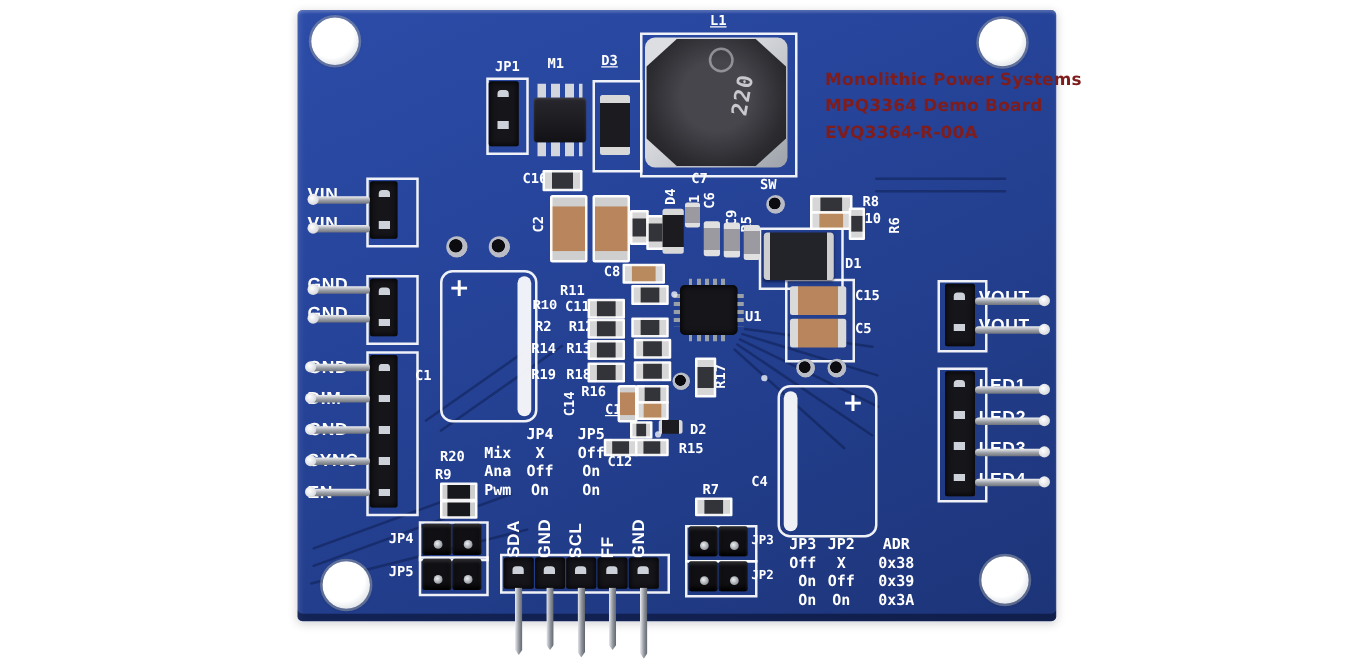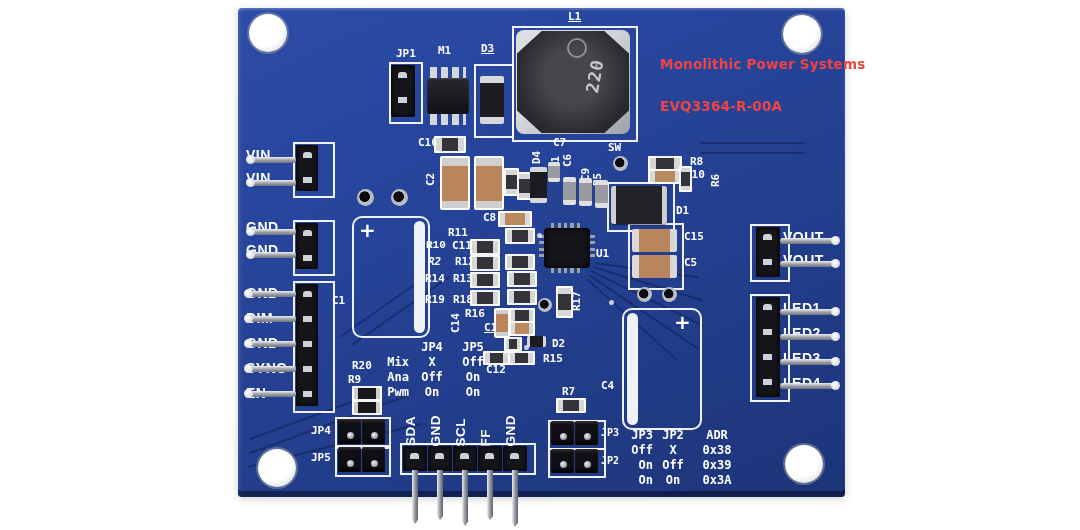--- a/index.html
+++ b/index.html
@@ -79,21 +79,21 @@
        background:radial-gradient(circle at 42% 38%,#ffffff 0 55%,#e6e9ed 72%,#c9ccd2 100%);
        box-shadow:0 0 0 2px rgba(150,156,168,.55), 0 1px 3px rgba(0,0,30,.35);}
   .l1-base{position:absolute;border-radius:8px;background:linear-gradient(135deg,#dcdee2 0 35%,#9ea2aa 100%);}
   .l1-body{position:absolute;clip-path:polygon(22% 0,78% 0,100% 22%,100% 78%,78% 100%,22% 100%,0 78%,0 22%);
        background:radial-gradient(circle at 50% 45%,#46464c 0 35%,#2b2b30 70%,#1d1d22 100%);}
   .l1-ring{position:absolute;border:2px solid rgba(195,195,200,.6);border-radius:50%;}
   .l1-mark{position:absolute;color:#c9c9cd;font:bold 17px "DejaVu Sans Mono",monospace;
        letter-spacing:1px;transform:rotate(-80deg);}
   .brand-logo{position:absolute;left:651px;top:16px;color:#fff;font-weight:800;font-size:31px;
        letter-spacing:3px;font-family:"DejaVu Sans",sans-serif;}
-  .brand-line{position:absolute;left:660px;color:#ef4444;font:600 13.5px "DejaVu Sans",sans-serif;letter-spacing:.2px;white-space:nowrap;}
+  .brand-line{position:absolute;left:660px;color:#7f1d1d;font:600 13.5px "DejaVu Sans",sans-serif;letter-spacing:.2px;white-space:nowrap;}
 </style>
 </head>
 <body>
 
 <div class="stage">
 
   <div class="pcb"></div>
 
   <div>
     <div class="trace" style="left:595px;top:262px;width:105px;transform:rotate(8deg)"></div>
@@ -130,20 +130,21 @@
     <div class="sk-box" style="left:750px;top:224px;width:36px;height:54px"></div>
     <div class="sk-box" style="left:750px;top:294px;width:36px;height:104px"></div>
     <div class="sk-box" style="left:400px;top:443px;width:132px;height:28px"></div>
     <div class="sk-box" style="left:335px;top:417px;width:52px;height:28px"></div>
     <div class="sk-box" style="left:335px;top:445px;width:52px;height:28px"></div>
     <div class="sk-box" style="left:548px;top:420px;width:54px;height:26px"></div>
     <div class="sk-box" style="left:548px;top:448px;width:54px;height:26px"></div>
   </div>
 
   <div class="brand-line" style="top:56px">Monolithic Power Systems</div>
+  <div class="brand-line" style="top:77px">MPQ3364 Demo Board</div>
   <div class="brand-line" style="top:98px">EVQ3364-R-00A</div>
 
   <div class="conn-col" id="left-vin">
       <span class="conn-label">VIN</span>
       <span class="conn-label">VIN</span>
     </div>
   <div class="conn-col" id="left-gnd">
       <span class="conn-label">GND</span>
       <span class="conn-label">GND</span>
     </div>
@@ -219,21 +220,21 @@
       <span class="refdes vert" style="left: 579px; top: 181px; transform: rotate(-90deg);">C9</span>
       <span class="refdes vert" style="left: 591px; top: 186px; transform: rotate(-90deg);">R5</span>
       <span class="refdes" style="left: 690px; top: 155px;">R8</span>
       <span class="refdes" style="left: 685px; top: 168px;">C10</span>
       <span class="refdes vert" style="left: 709px; top: 187px; transform: rotate(-90deg);">R6</span>
       <span class="refdes" style="left: 676px; top: 204px;">D1</span>
       <span class="refdes" style="left: 483px; top: 211px;">C8</span>
       <span class="refdes" style="left: 448px; top: 226px;">R11</span>
       <span class="refdes" style="left: 426px; top: 239px; font-family: Liberation Mono, monospace;">R10</span>
       <span class="refdes" style="left: 452px; top: 239px;">C11</span>
-      <span class="refdes" style="left: 428px; top: 255px; font-style: italic;">R2</span>
+      <span class="refdes" style="left: 428px; top: 255px;">R2</span>
       <span class="refdes" style="left: 455px; top: 255px;">R12</span>
       <span class="refdes" style="left: 425px; top: 272px;">R14</span>
       <span class="refdes" style="left: 453px; top: 272px;">R13</span>
       <span class="refdes" style="left: 425px; top: 293px;">R19</span>
       <span class="refdes" style="left: 453px; top: 293px;">R18</span>
       <span class="refdes" style="left: 596px; top: 247px;">U1</span>
       <span class="refdes vert" style="left: 570px; top: 311px; transform: rotate(-90deg);">R17</span>
       <span class="refdes vert" style="left: 449px; top: 333px; transform: rotate(-90deg);">C14</span>
       <span class="refdes" style="left: 465px; top: 307px;">R16</span>
       <span class="refdes" style="left: 484px; top: 321px; text-decoration: underline;">C13</span>

